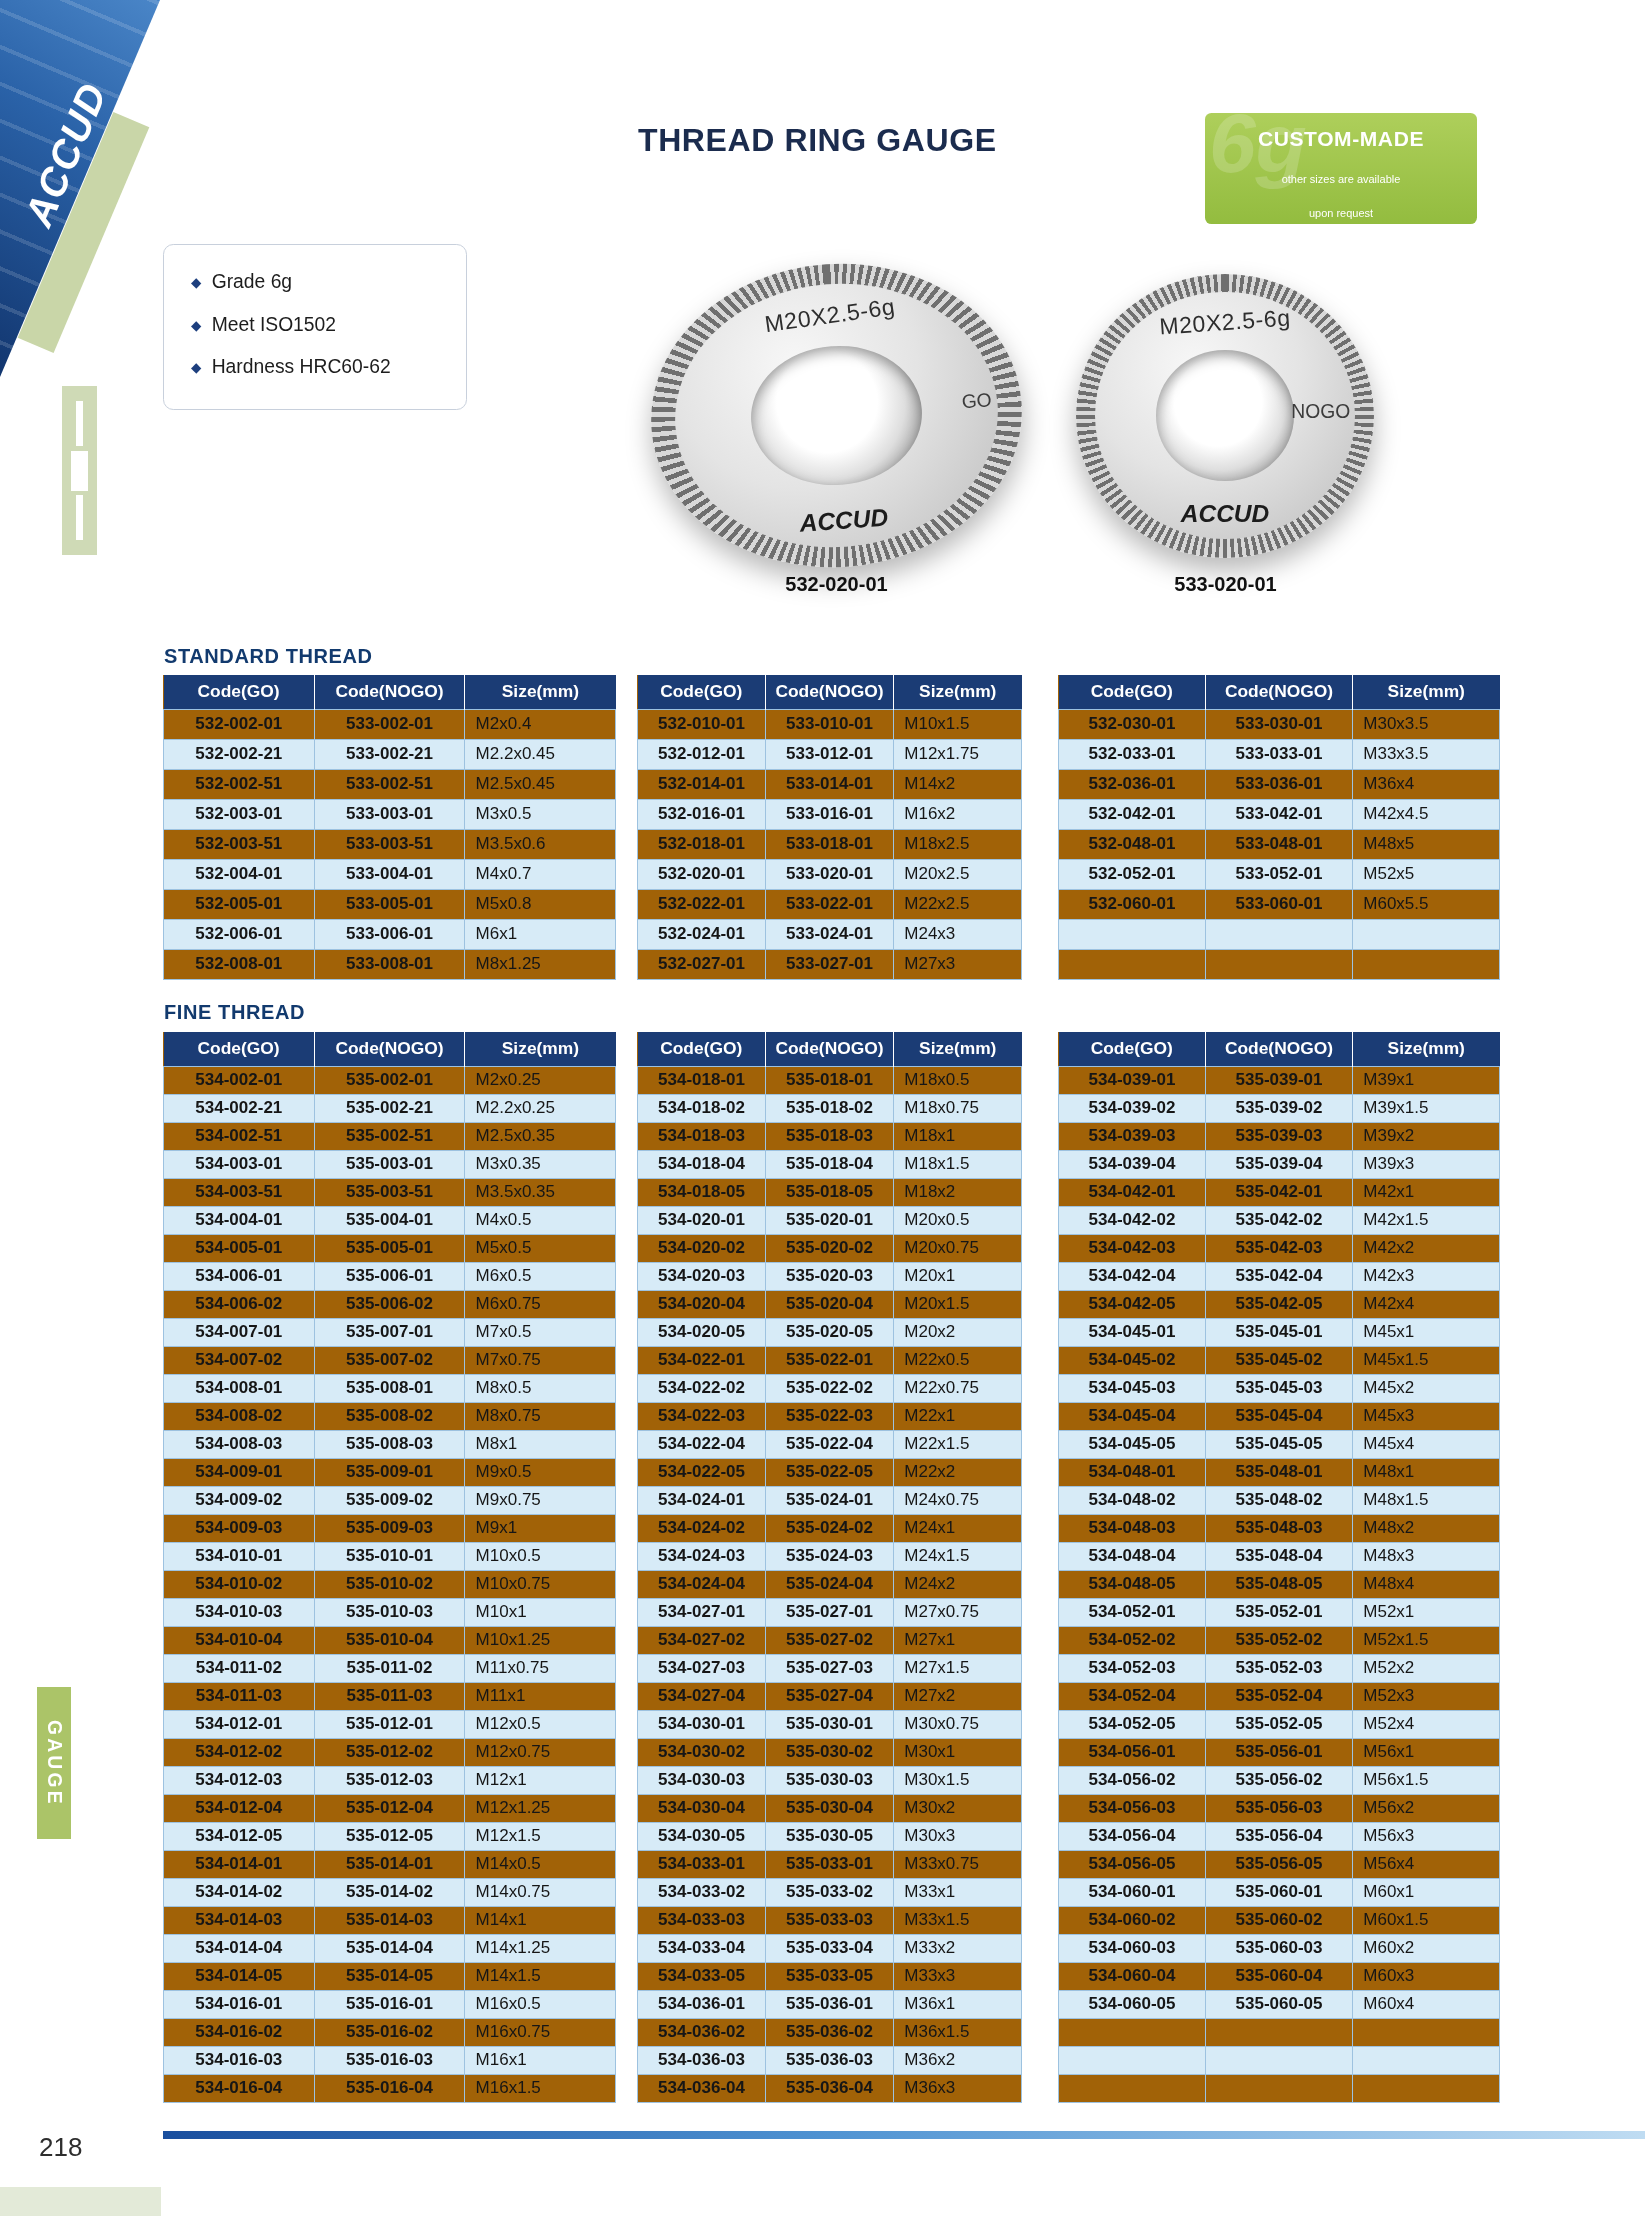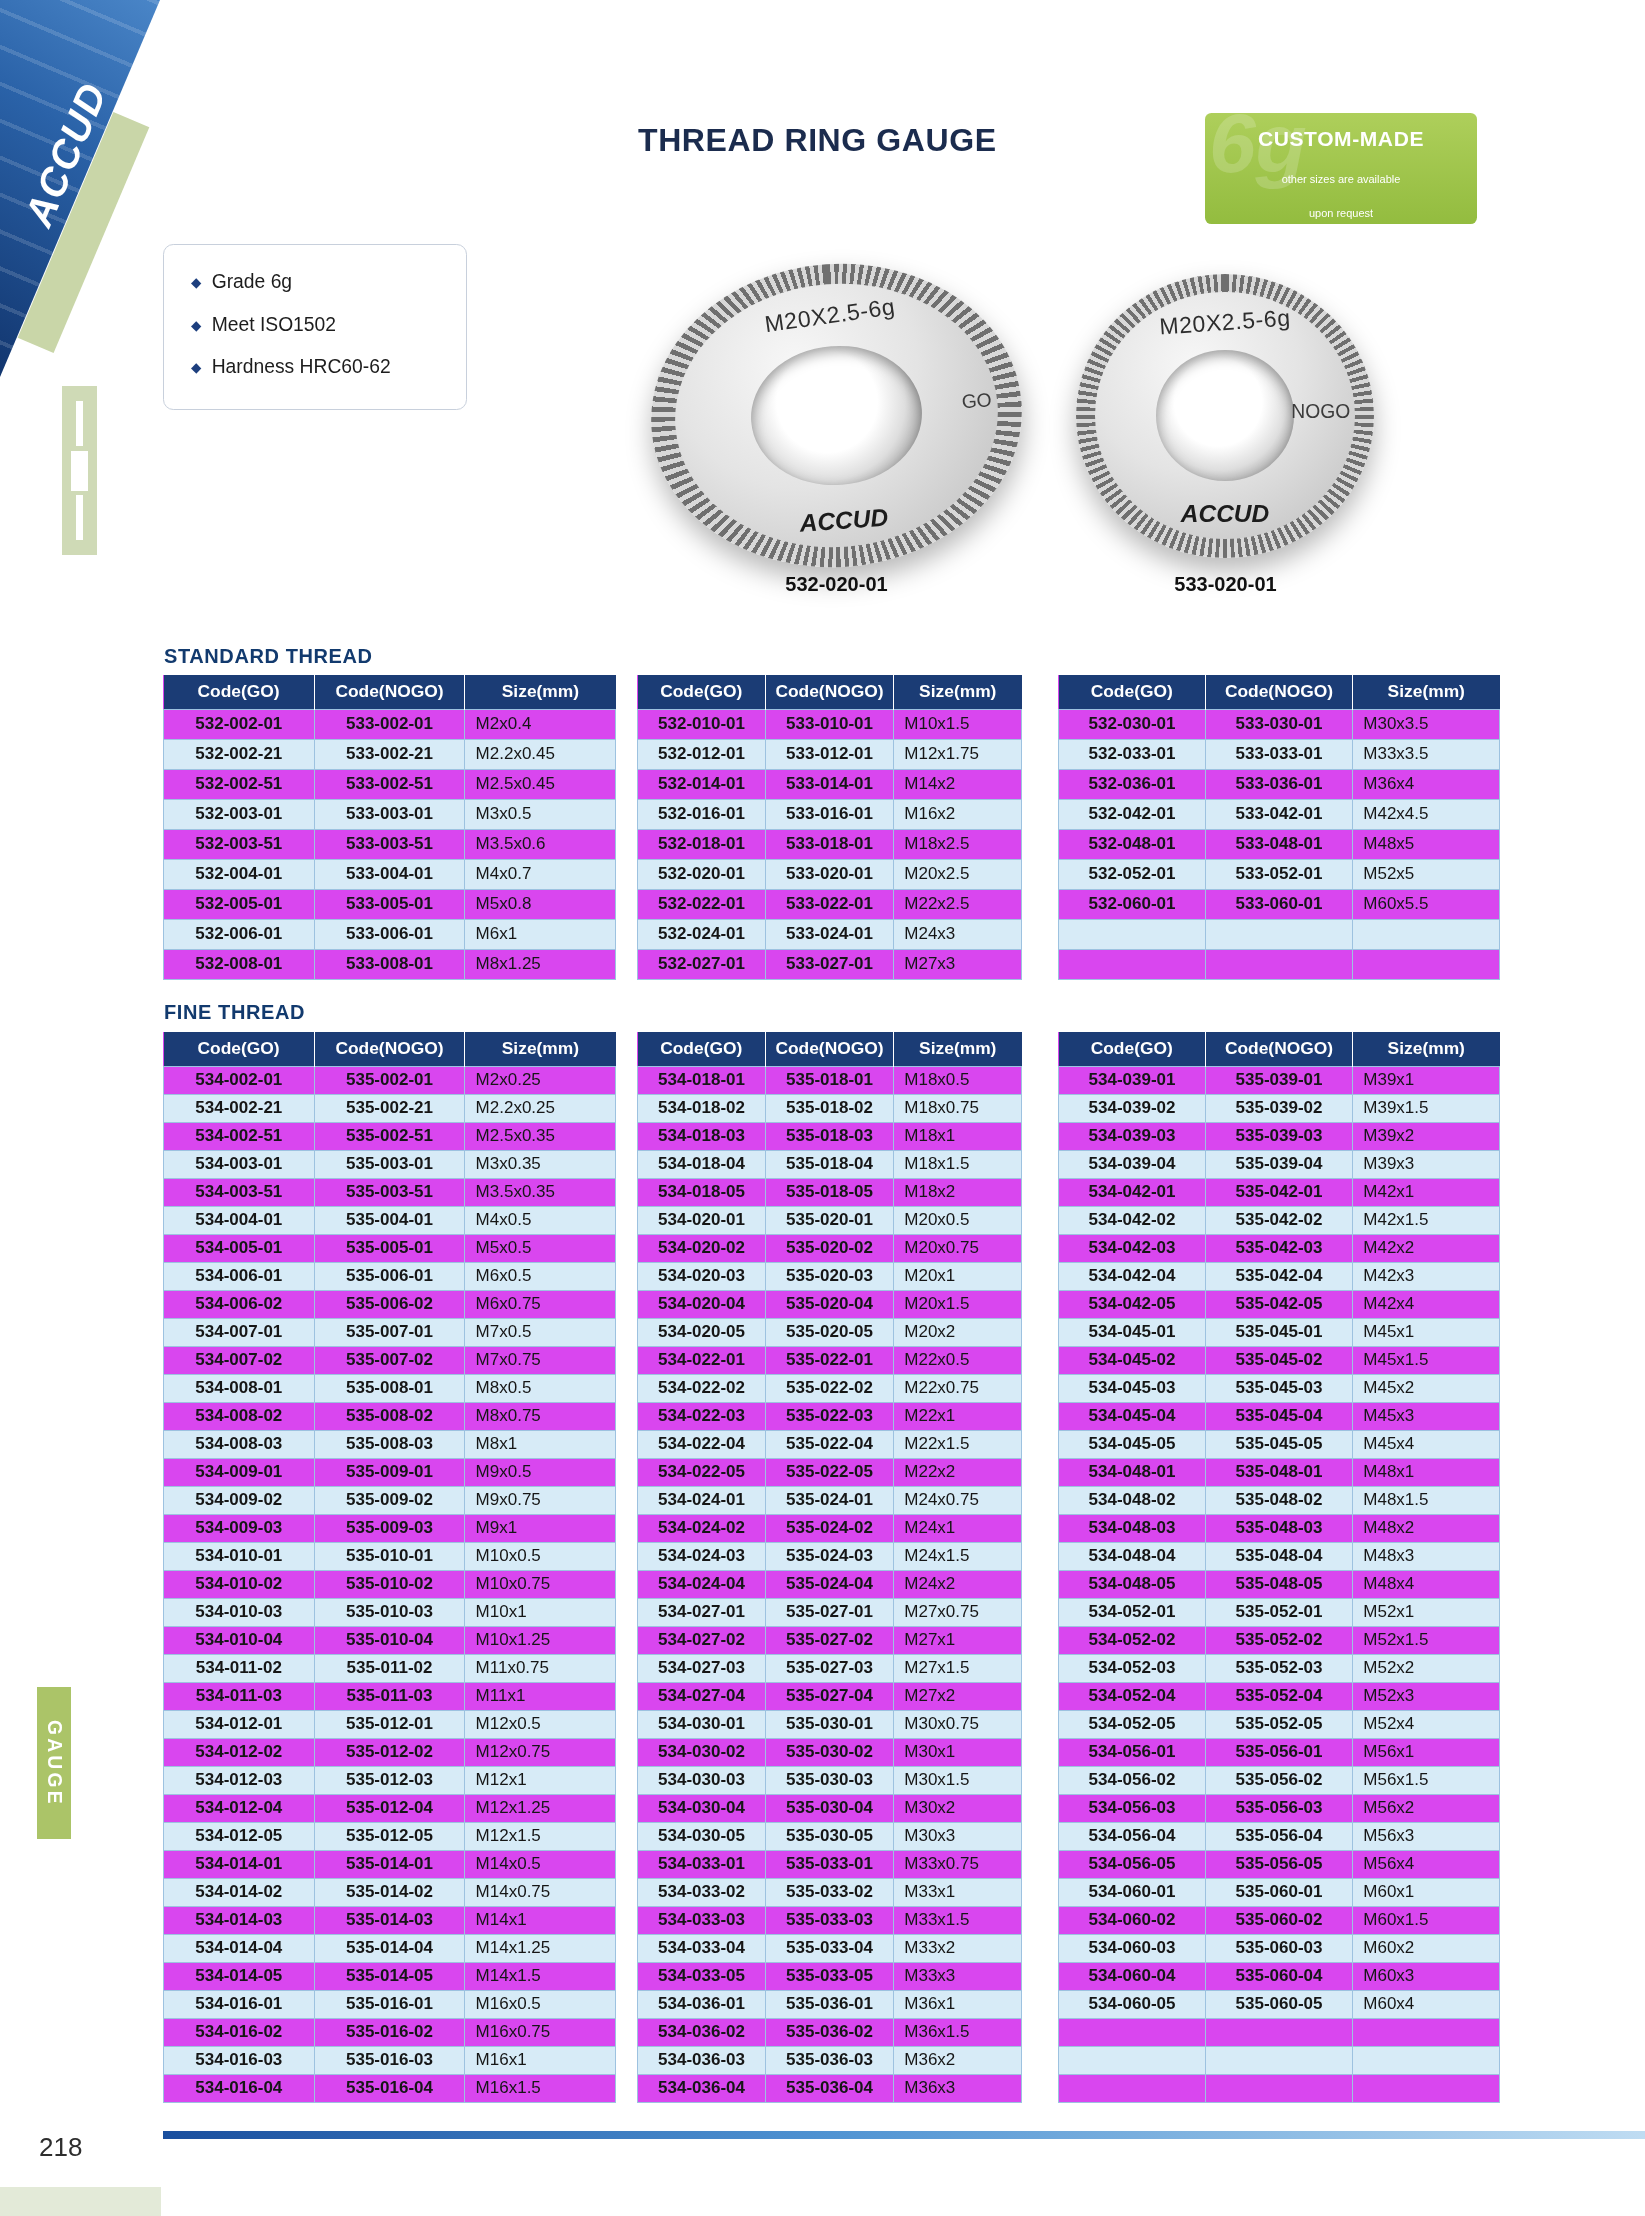--- a/index.html
+++ b/index.html
@@ -80,21 +80,21 @@
   .caption2 { left: 1129px; top: 573px; }
 
   
   .section-title { position: absolute; left: 164px; font-size: 20px; font-weight: 700;
     color: #123a6e; letter-spacing: 0.6px; }
   .title-standard { top: 645px; text-align: center; }
   .title-fine { top: 1001px; }
   .tables-row { position: absolute; left: 163px; display: flex; align-items: flex-start; }
   .tables-standard { top: 675px; }
   .tables-fine { top: 1032px; }
-  table { border-collapse: collapse; table-layout: fixed; background: #d946ef; padding-left: 40px; }
+  table { border-collapse: collapse; table-layout: fixed; background: #a16207; padding-left: 40px; }
   .tables-row table:nth-child(1) { width: 453px; margin-right: 21px; }
   .tables-row table:nth-child(2) { width: 385px; margin-right: 36px; }
   .tables-row table:nth-child(3) { width: 442px; }
   th { background: #1b3c75; color: #fff; font-size: 17.4px; font-weight: 700; height: 34px;
     border-left: 1.3px solid #fff; text-align: center; }
   th:first-child { border-left: none; }
   td { border: 1.3px solid #9dc2e0; font-size: 17px; color: #161616; text-align: center;
     white-space: nowrap; overflow: hidden; }
   .tables-standard td { height: 30px; }
   .tables-fine td { height: 28px; }

